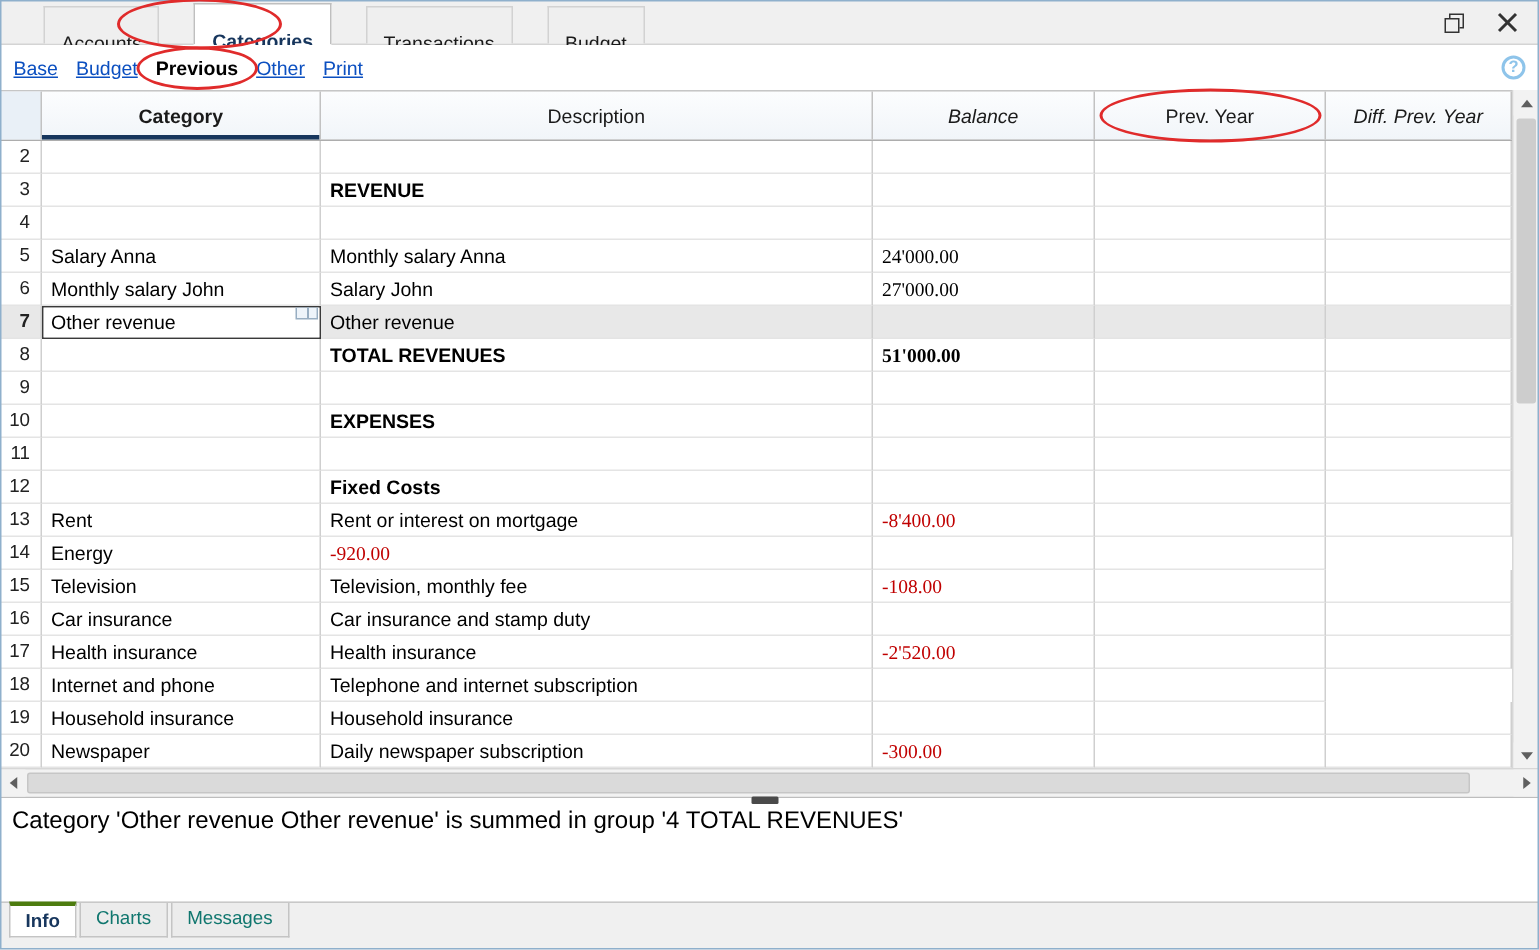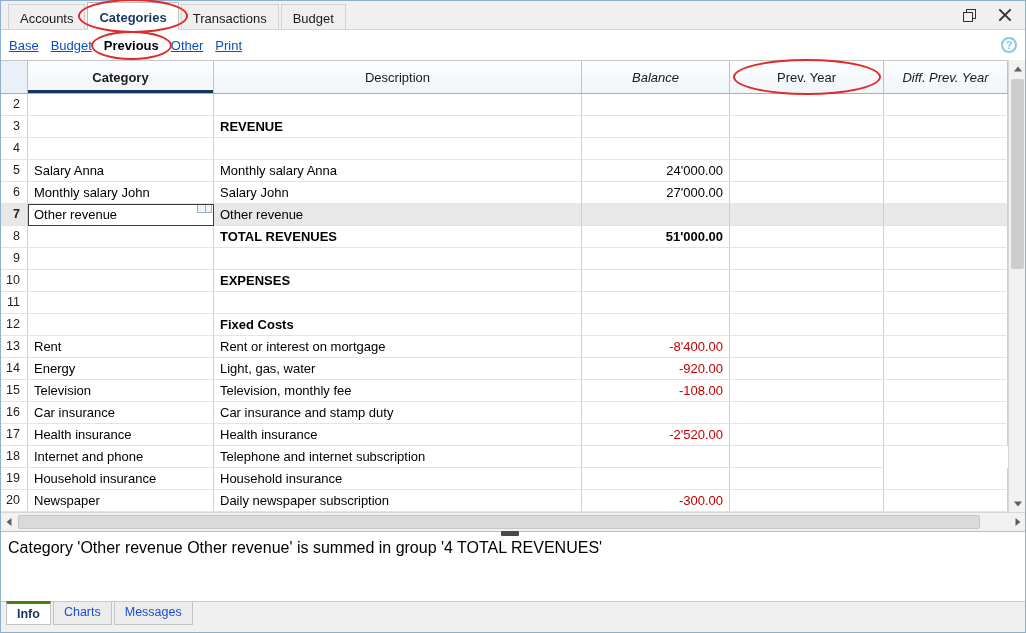--- a/index.html
+++ b/index.html
@@ -16,24 +16,24 @@
   .frame { position: absolute; inset: 0; border: 1px solid #8fb0cc; pointer-events: none; z-index: 50; }
 
   
   .doc-tabbar {
     position: absolute; left: 0; top: 0; width: 1026px; height: 30px;
     background: #f0f0f0; border-bottom: 1px solid #d4d4d4;
     display: flex; align-items: flex-end;
   }
   .doc-tabs { display: flex; align-items: flex-end; padding-left: 8px; }
   .doc-tab {
-    height: 25px; line-height: 23px; padding: 2px 11px;
+    height: 25px; line-height: 23px; padding: 12px 11px;
     border: 1px solid #d2d2d2; border-bottom: none;
     background: #efefef; color: #1a1a1a; margin-right: 2px;
-    white-space: nowrap; cursor: default;
+    white-space: nowrap; cursor: default; margin-left: 21px;
   }
   .doc-tab.active {
     height: 28px; line-height: 26px;
     background: #ffffff; border-color: #bfbfbf;
     margin-bottom: -1px; border-bottom: 1px solid #fff;
     color: #17365d; font-weight: bold;
   }
   .win-controls { position: absolute; right: 10px; top: 5px; display: flex; gap: 14px; align-items: center; }
   .winbtn { width: 22px; height: 20px; display: flex; align-items: center; justify-content: center; cursor: default; }
   .icon-restore { position: relative; width: 13px; height: 12px; }
@@ -81,21 +81,21 @@
   .grid-row { height: 22px; background: #fff; }
   .grid-row.selected { background: #e8e8e8; }
   .grid-row.selected .cell { background: #e8e8e8; }
   .cell {
     border-right: 1px solid #cfcfcf; border-bottom: 1px solid #e4e4e4;
     padding: 2px 6px; font-size: 13px; line-height: 17px;
     overflow: hidden; white-space: nowrap; background: #fff; cursor: default;
   }
   .cell.rownum { text-align: right; color: #222; padding-right: 7px; font-size: 12.5px; }
   .cell.rownum.bold { font-weight: bold; }
-  .cell.num-val { text-align: right; }
+  .cell.num-val { text-align: left; font-family: Liberation Serif, serif; }
   .cell.bold { font-weight: bold; }
   .cell.neg { color: #c00000; }
   .cell.cat.editing {
     padding: 0; position: relative; background: #fff !important;
     border: 1px solid #3a3a3a;
   }
   .cell-editor { padding: 2px 5px; line-height: 16px; background: #fff; height: 100%; }
   .cell-edit-icon {
     position: absolute; right: 1px; top: -6px; width: 15px; height: 14px;
     border: 1px solid #98aec2; background:
@@ -138,21 +138,21 @@
 
   
   .bottom-tabbar {
     position: absolute; left: 0; top: 601px; width: 1026px; height: 27px;
     background: #f0f0f0; border-top: 1px solid #c8c8c8;
     display: flex; align-items: flex-start; padding-left: 6px;
   }
   .btab {
     height: 23px; line-height: 21px; padding: 0 10px; margin-right: 2px;
     border: 1px solid #c4c4c4; border-top: none; background: #ececec;
-    font-size: 12.5px; color: #1d4ed8; cursor: default; white-space: nowrap;
+    font-size: 12.5px; color: #0f766e; cursor: default; white-space: nowrap;
   }
   .btab.active {
     background: #fff; color: #17365d; font-weight: bold;
     height: 24px; margin-top: -1px; border-top: 3px solid #4d7c0f;
   }
 
   
   .annotation {
     position: absolute; border: 2px solid #e02b2b; border-radius: 50%;
     pointer-events: none; z-index: 60; background: transparent;
@@ -307,21 +307,20 @@
         <div class="cell rownum">13</div>
         <div class="cell cat">Rent</div>
         <div class="cell desc">Rent or interest on mortgage</div>
         <div class="cell num-val neg">-8'400.00</div>
         <div class="cell num-val"></div>
         <div class="cell num-val"></div>
       </div>
       <div class="grid-row grid-cols">
         <div class="cell rownum">14</div>
         <div class="cell cat">Energy</div>
-        <div class="cell desc">Light, gas, water</div>
         <div class="cell num-val neg">-920.00</div>
         <div class="cell num-val"></div>
         <div class="cell num-val"></div>
       </div>
       <div class="grid-row grid-cols">
         <div class="cell rownum">15</div>
         <div class="cell cat">Television</div>
         <div class="cell desc">Television, monthly fee</div>
         <div class="cell num-val neg">-108.00</div>
         <div class="cell num-val"></div>

